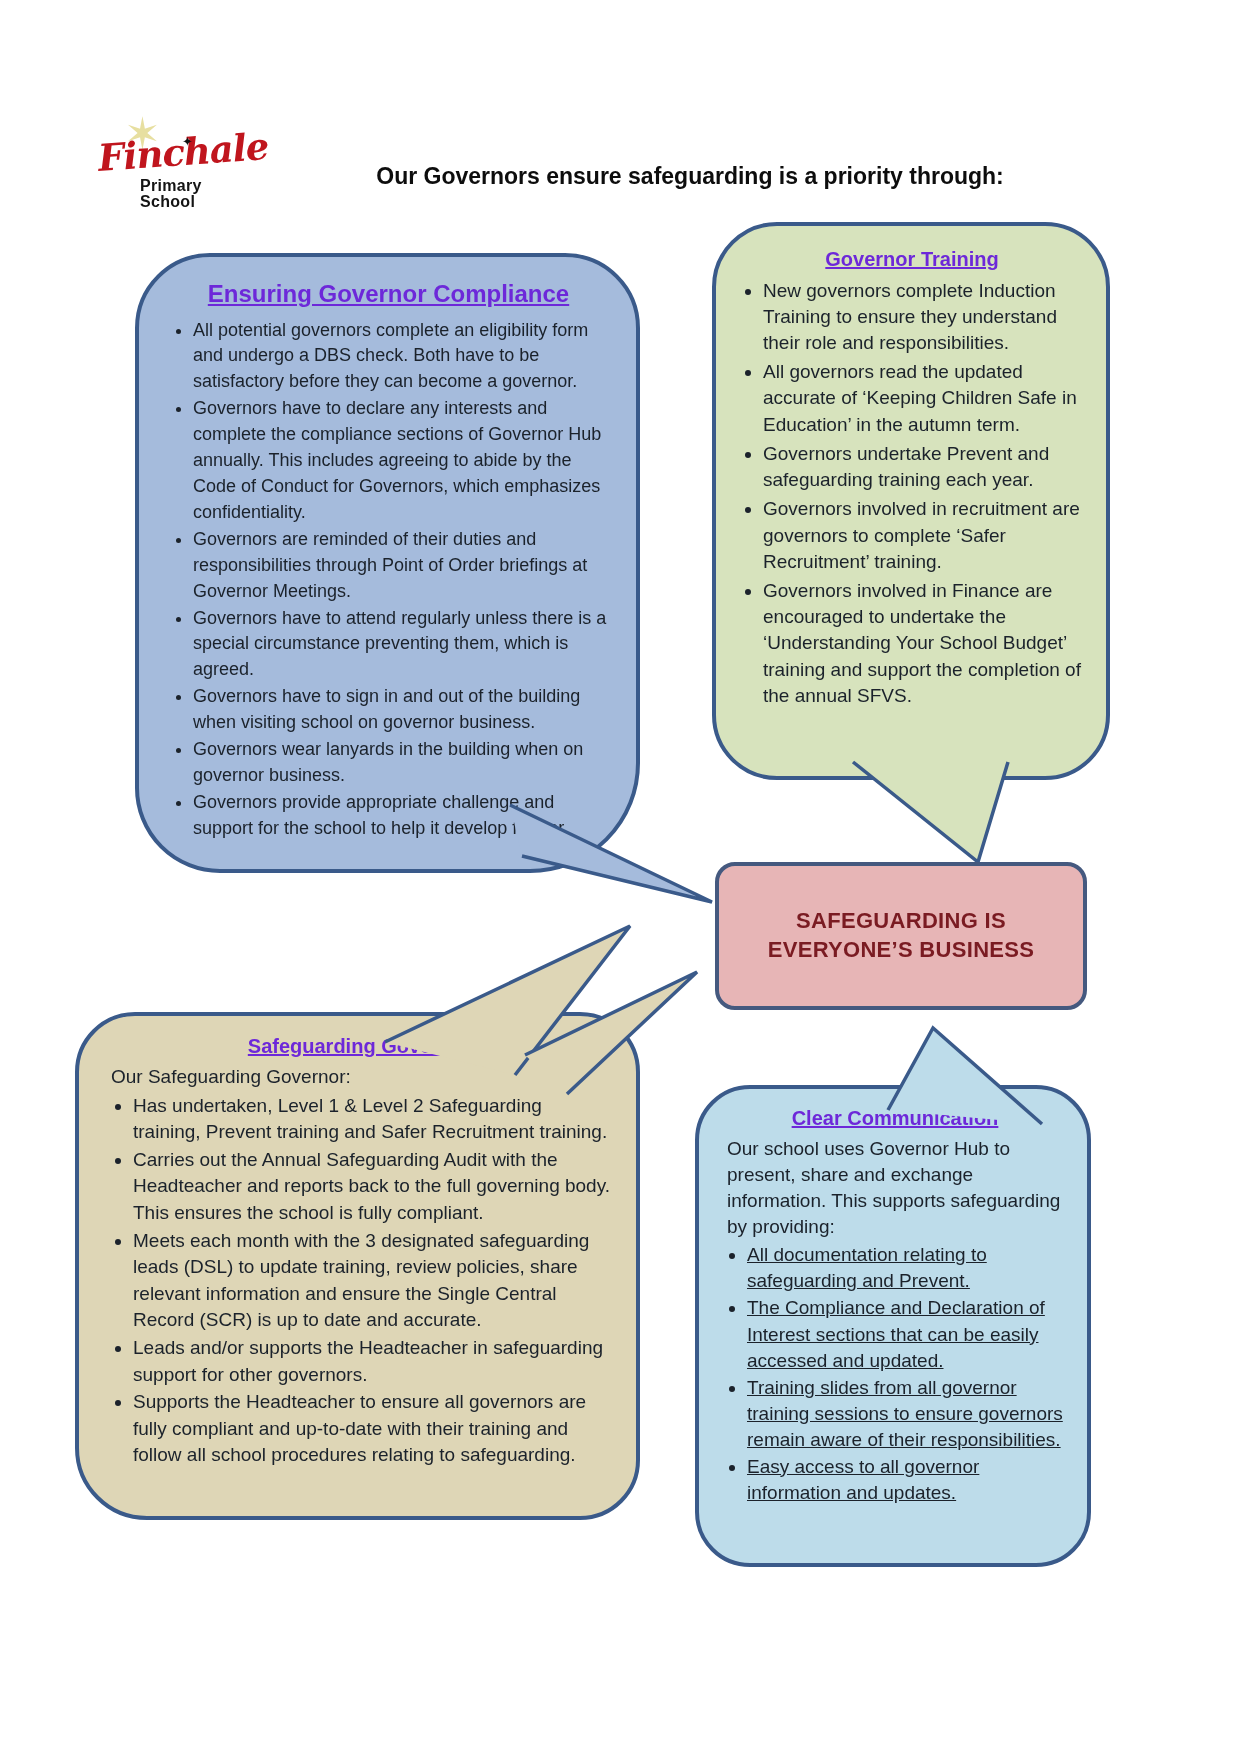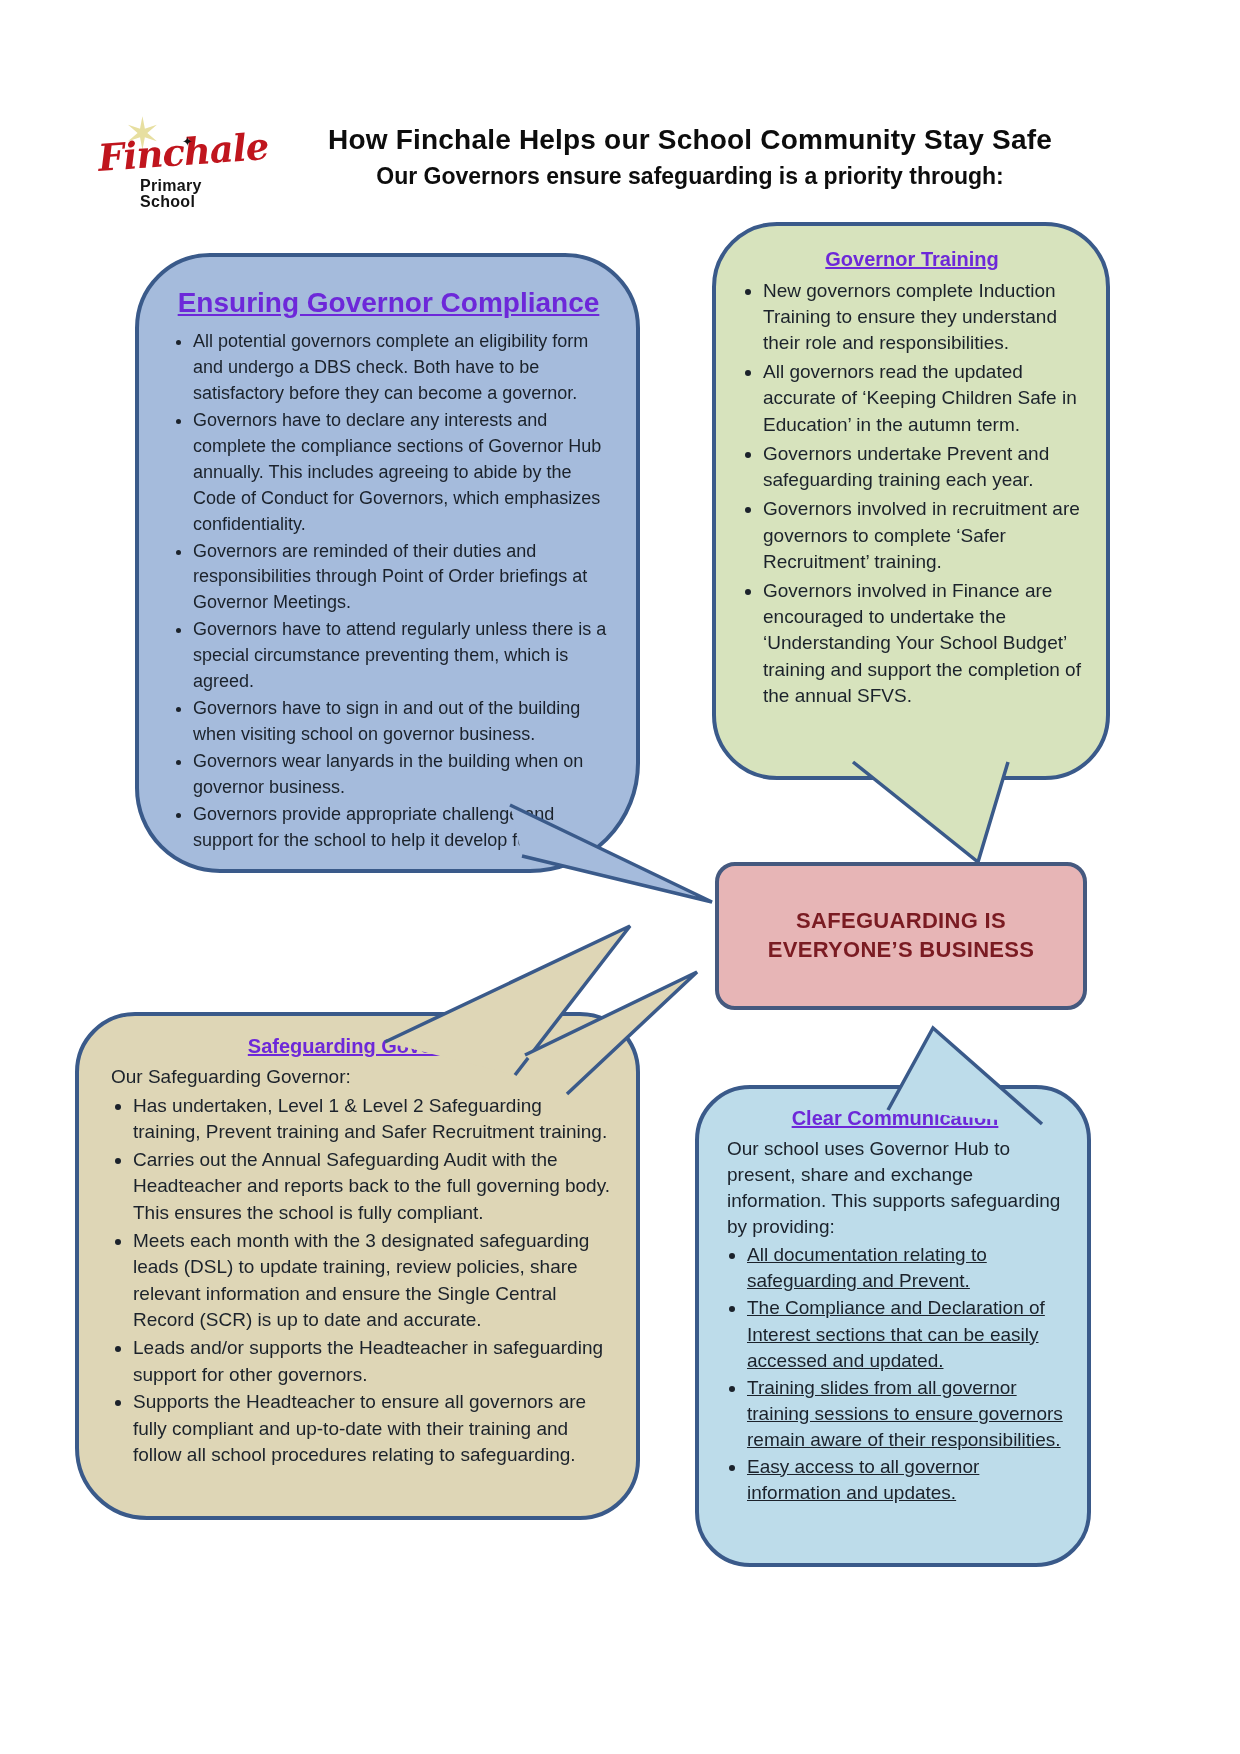--- a/index.html
+++ b/index.html
@@ -40,21 +40,21 @@
     text-decoration:underline;
   }
   .bubble p{margin:0;padding:0 0 0 6px;}
   .bubble ul{margin:2px 0 0 0;padding:0 0 0 30px;}
   .bubble li{margin:0 0 1px 0;}
   .b-compliance{
     left:135px;top:253px;width:505px;height:620px;background:#a5bbdc;
     border-radius:75px 75px 110px 85px;padding:18px 22px 10px 24px;
     font-size:18px;line-height:1.44;
   }
-  .b-compliance h2{margin-top:8px;margin-bottom:6px;font-size:28px;}
+  .b-compliance h2{margin-top:2px;margin-bottom:6px;font-size:24px;}
   .b-training{
     left:712px;top:222px;width:398px;height:558px;background:#d7e3bd;
     border-radius:65px;padding:20px 18px 10px 20px;
     font-size:19px;line-height:1.38;
   }
   .b-training ul{padding-left:27px;}
   .b-training li{margin-bottom:3px;}
   .b-governor{
     left:75px;top:1012px;width:565px;height:508px;background:#ded6b6;
     border-radius:60px 60px 60px 72px;padding:16px 22px 10px 26px;
@@ -86,21 +86,20 @@
 
   <div class="logo">
     <span class="logo-star">✶</span>
     <span class="logo-script">Finchale</span>
     <span class="logo-sparkle">✦</span>
     <div class="logo-sub">
       <div>Primary</div>
       <div>School</div>
     </div>
   </div>
-  <div class="hdr-title">How Finchale Helps our School Community Stay Safe</div>
   <div class="hdr-sub">Our Governors ensure safeguarding is a priority through:</div>
 
   <svg class="tails" width="1240" height="1754" viewBox="0 0 1240 1754">
     <path d="M510,805 L712,902 L522,856" fill="#a5bbdc" stroke="#3a5a8a" stroke-width="3.5"></path>
     <path d="M853,762 L978,862 L1008,762" fill="#d7e3bd" stroke="#3a5a8a" stroke-width="3.5"></path>
     <path d="M385,1042 L630,926 L515,1075" fill="#ded6b6" stroke="#3a5a8a" stroke-width="3.5"></path>
     <path d="M525,1055 L697,972 L567,1094" fill="#ded6b6" stroke="#3a5a8a" stroke-width="3.5"></path>
     <path d="M888,1110 L933,1028 L1042,1124" fill="#bddcea" stroke="#3a5a8a" stroke-width="3.5"></path>
   </svg>
 

